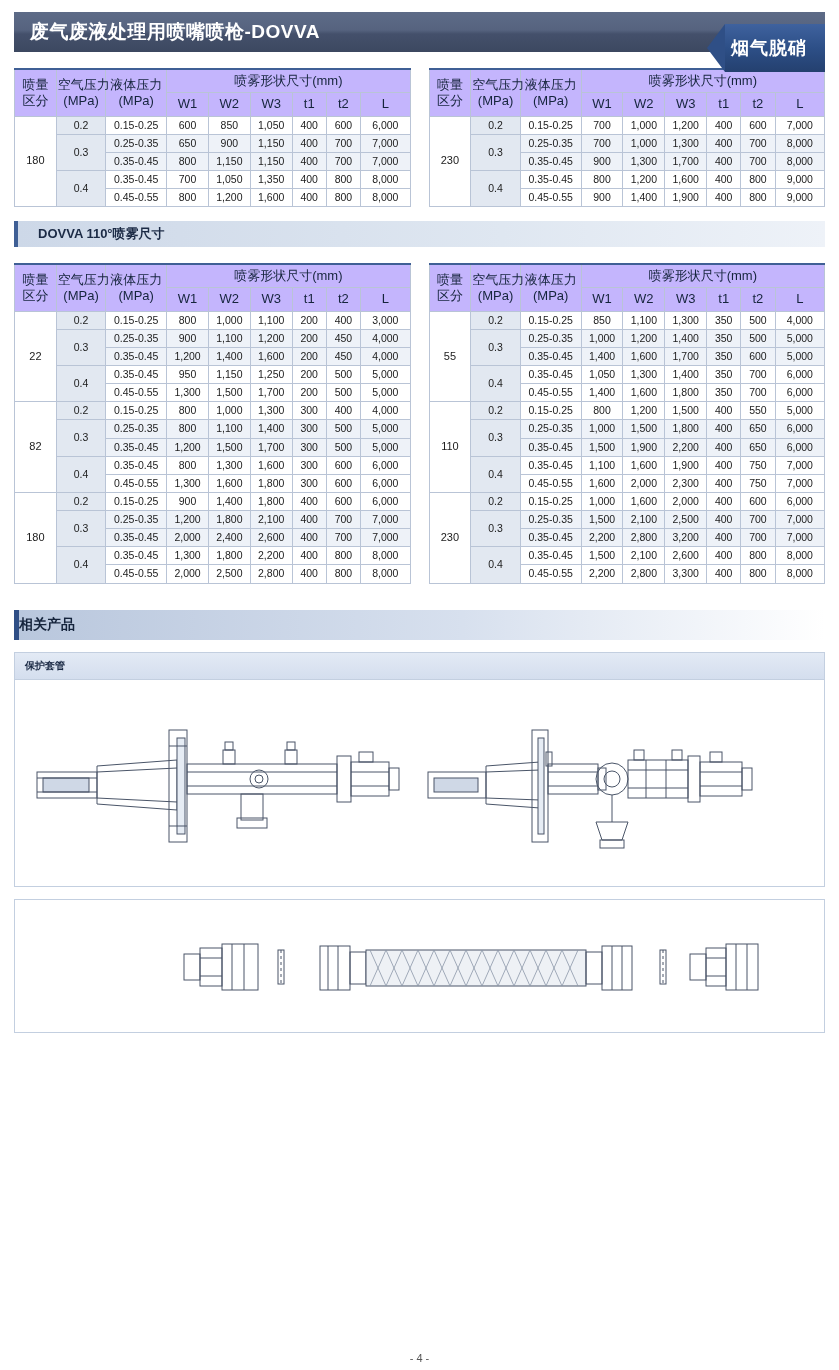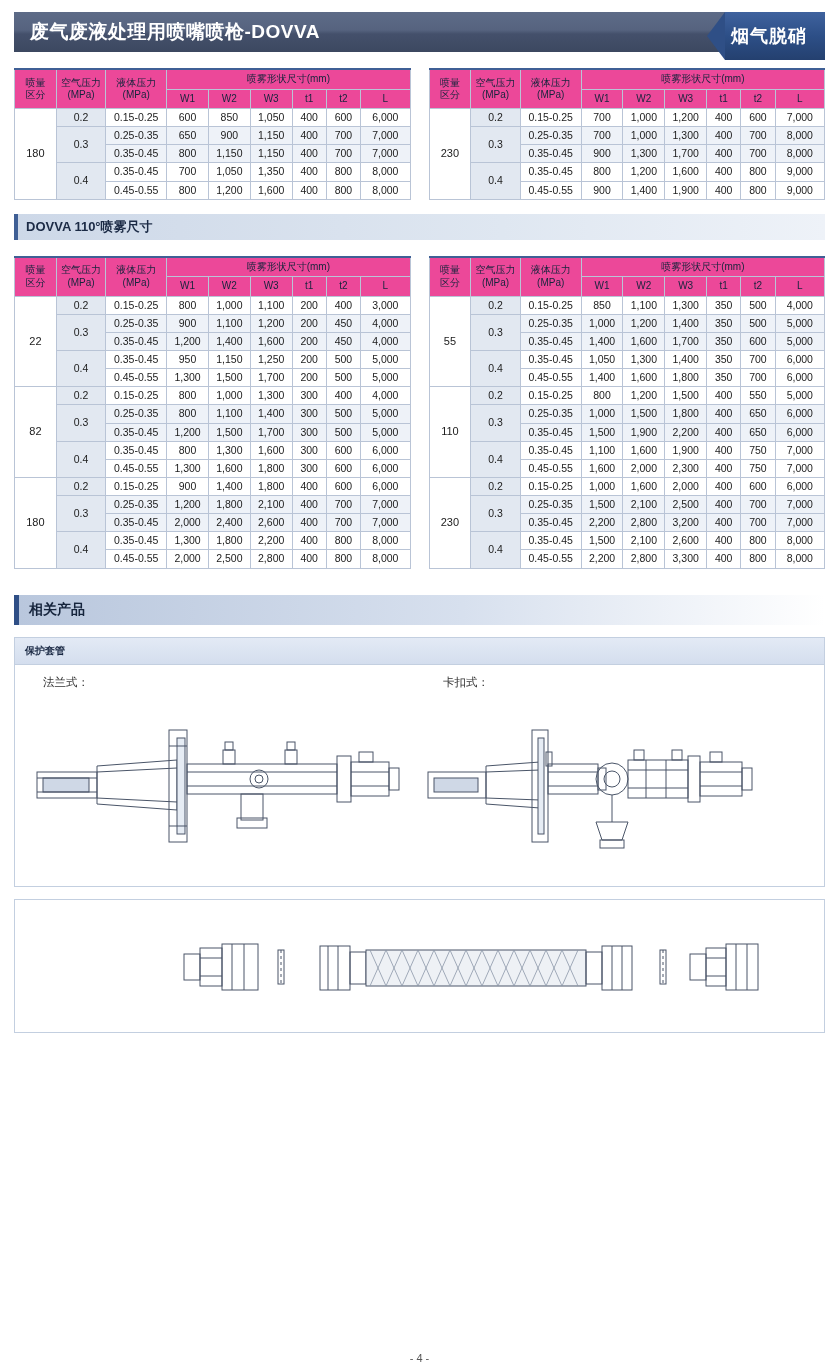--- a/index.html
+++ b/index.html
@@ -30,21 +30,21 @@
   .header-title {
     color:#ffffff;
     font-size:19px;
     font-weight:bold;
     letter-spacing:0.5px;
     padding-left:16px;
     white-space:nowrap;
   }
   .header-tag {
     position:absolute;
-    right:0; top:0;
+    right:0; top:12px;
     height:48px;
     display:flex;
     align-items:center;
     text-align:right;
   }
   .tag-arrow {
     width:0;height:0;
     border-top:24px solid transparent;
     border-bottom:24px solid transparent;
     border-right:18px solid #2f4f86;
@@ -79,22 +79,22 @@
   }
   table.spec td, table.spec th {
     border:1px solid #b9c4d6;
     text-align:center;
     padding:2px 1px;
     font-weight:normal;
     line-height:1.25;
     white-space:nowrap;
   }
   table.spec thead td {
-    background:#ec4899;
-    font-size:10px;
+    background:#c4b5fd;
+    font-size:13px;
     color:#15243c;
     padding:3px 1px;
   }
   .topline { border-top:2px solid #3f5f95 !important; }
   tr.alt td { background:#eef2f8; }
   tr.plain td { background:#ffffff; }
   td.shade { background:#e2e8f1 !important; }
   td.grp { background:#ffffff; font-size:11px; }
 
   
@@ -112,33 +112,33 @@
   .subbar {
     margin:14px 14px 6px 14px;
     height:26px;
     background:linear-gradient(to right,#cdd8e8 0%, #dfe7f1 60%, #eef2f8 100%);
     border-left:4px solid #3f5f95;
     display:flex;
     align-items:center;
     color:#1b2a45;
     font-size:13px;
     font-weight:bold;
-    padding-left:8px;
+    padding-left:20px;
   }
   .relbar {
     margin:26px 14px 0 14px;
     height:30px;
     background:linear-gradient(to right,#b9c7dd 0%, #d7e0ee 55%, #ffffff 100%);
     border-left:5px solid #2f4f86;
     display:flex;
     align-items:center;
     color:#15243c;
     font-size:14px;
     font-weight:bold;
-    padding-left:10px;
+    padding-left:0;
   }
 
   
   .panel {
     margin:12px 14px 0 14px;
     border:1px solid #c3cfe0;
     background:#fff;
   }
   .panel-head {
     background:linear-gradient(to bottom,#e3eaf5,#d4deee);
@@ -758,24 +758,20 @@
         </table>
       </div>
     </div>
   </div>
 
   <div class="relbar">相关产品</div>
 
   <div class="panel">
     <div class="panel-head">保护套管</div>
     <div class="panel-body">
-      <div class="sublabels">
-        <span>法兰式：</span>
-        <span>卡扣式：</span>
-      </div>
       <div class="drawings">
         <div>
           <svg width="390" height="180" viewBox="0 0 390 180">
             <g fill="none" stroke="#4a5568" stroke-width="1">
 
               <rect x="10" y="78" width="60" height="26"></rect>
               <rect x="16" y="84" width="46" height="14" fill="#cfd8e6"></rect>
               <line x1="10" y1="84" x2="70" y2="84"></line>
               <line x1="10" y1="98" x2="70" y2="98"></line>
 

